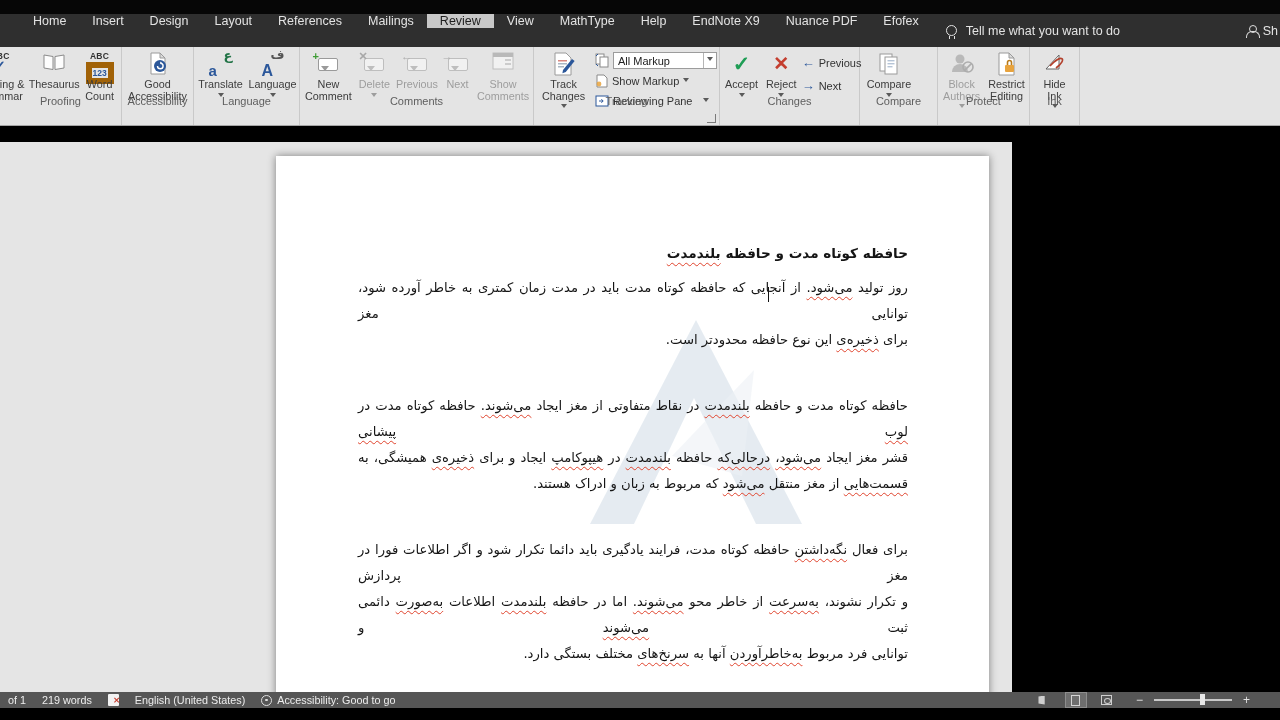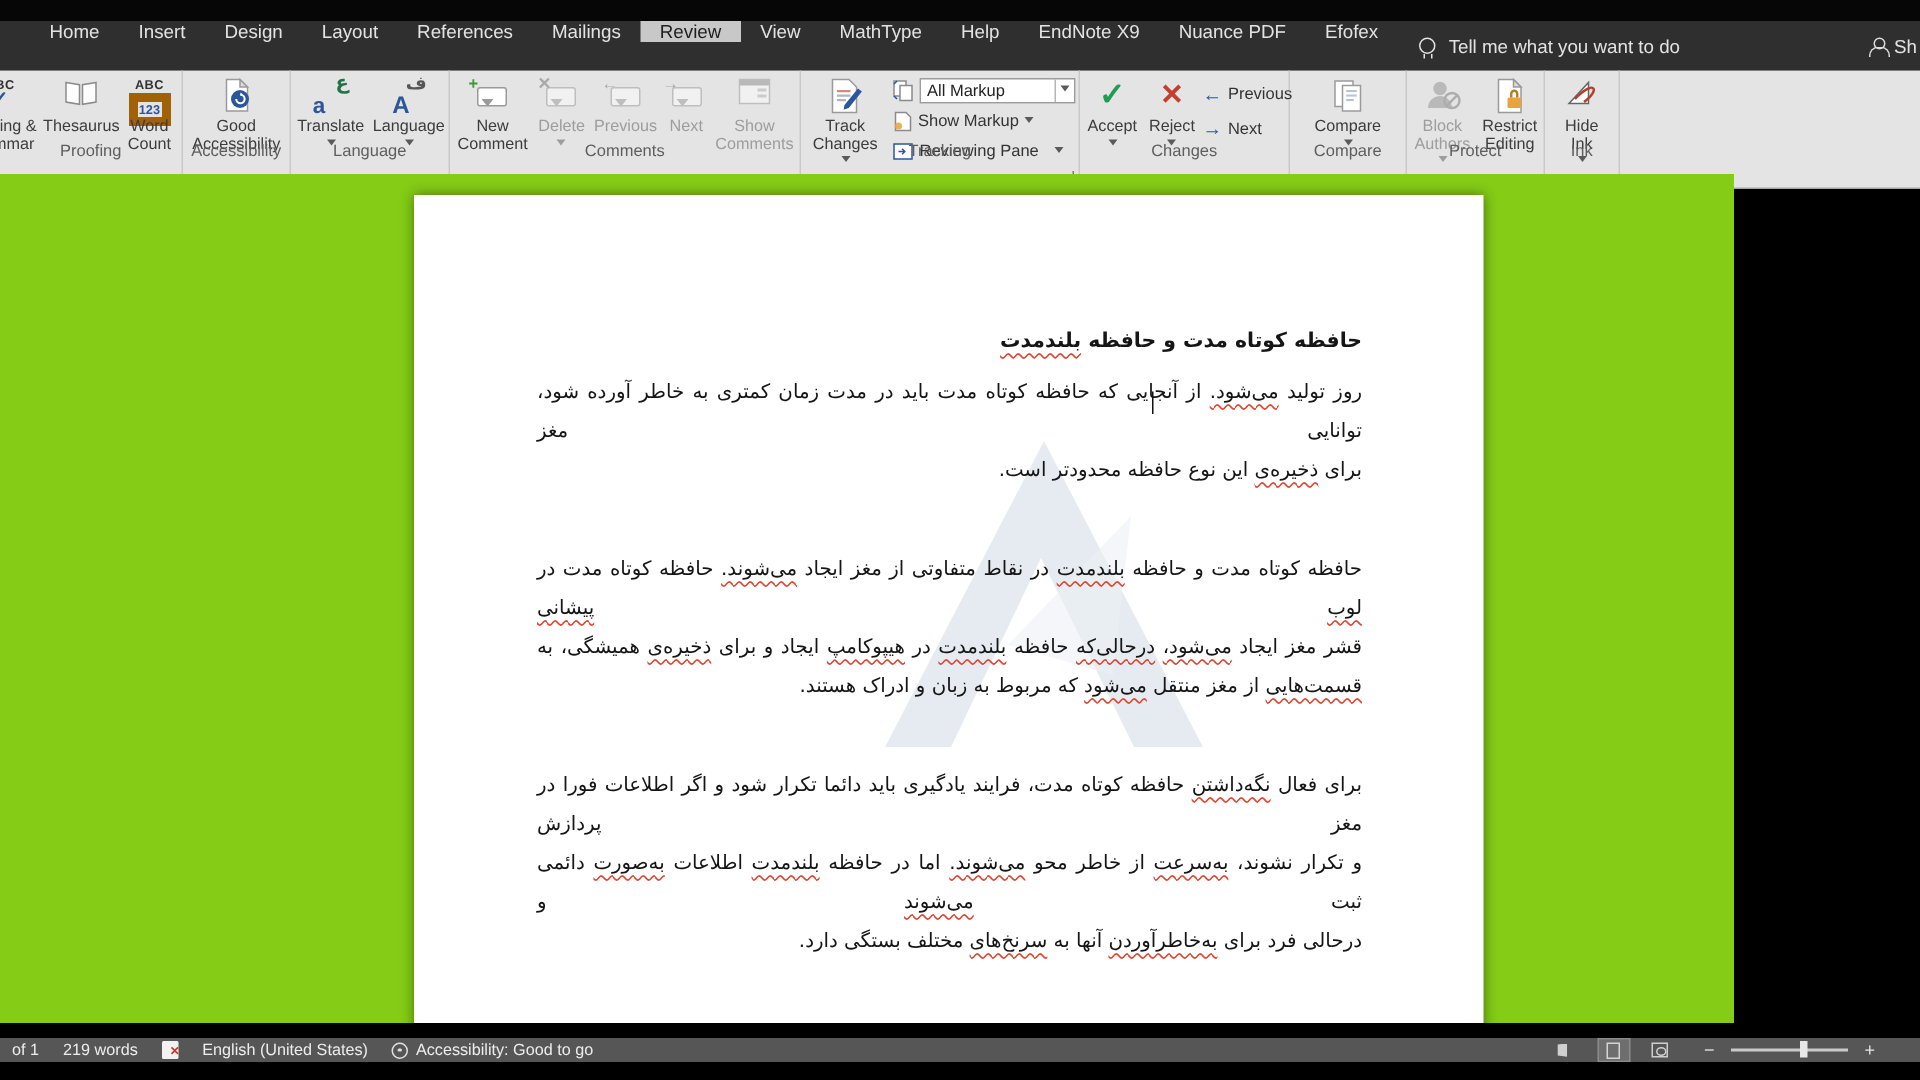--- a/index.html
+++ b/index.html
@@ -58,21 +58,21 @@
   .bigx { color:#c43e2f; font-weight:bold; font-size:19px; line-height:24px; }
   .barrow { color:#2b579a; font-weight:bold; font-size:13px; line-height:13px; }
   .bubble { width:20px; height:13px; background:#fff; border:1px solid #9a9a9a; border-radius:2px;
             position:relative; margin-top:6px; }
   .bubble::after { content:""; position:absolute; left:2px; bottom:-5px;
                    border:4px solid transparent; border-top:5px solid #9a9a9a; }
   .badge { position:absolute; top:-8px; left:-7px; font-size:11px; font-weight:bold; line-height:11px; }
   .b-green { color:#3f9c35; }  .b-gray { color:#6e6e6e; }
 
   
-  .docarea { position:absolute; left:0; top:116px; width:1156px; height:566px; background:#84cc16;
+  .docarea { position:absolute; left:0; top:142px; width:1012px; height:566px; background:#e5e5e5;
              overflow:hidden; }
   .page { position:absolute; left:276px; top:14px; width:713px; height:640px; background:#ffffff;
           box-shadow:0 0 8px rgba(0,0,0,.45); }
   .watermark { position:absolute; left:300px; top:150px; opacity:.22; }
   .doc-text { position:absolute; top:84px; left:82px; right:81px; direction:rtl;
               font-family:"DejaVu Sans", sans-serif; font-size:13.2px; line-height:26px; color:#151515; }
   .doc-title { text-align:right; font-weight:bold; font-size:13.6px; margin-bottom:9px; }
   .para { margin-bottom:40px; }
   .dline { text-align:justify; text-align-last:justify; white-space:normal; }
   .dline.last { text-align:right; text-align-last:right; }
@@ -335,21 +335,21 @@
           <span>Previous</span>
         </div>
         <div class="srow">
           <span class="barrow">→</span>
           <span>Next</span>
         </div>
       </div>
       <div class="glabel">Changes</div>
     </div>
 
-    <div class="rgroup" style="width:78px; justify-content:center;">
+    <div class="rgroup" style="width:78px; justify-content:flex-start;">
       <div class="rbtn" style="width:54px;">
         <span class="ric">
           <svg width="22" height="24" viewBox="0 0 22 24">
               <rect x="2" y="2" width="12" height="17" fill="#fff" stroke="#9a9a9a"></rect>
               <rect x="7" y="5" width="12" height="17" fill="#fff" stroke="#9a9a9a"></rect>
               <rect x="9.5" y="8" width="7" height="1.4" fill="#b5c4d6"></rect>
               <rect x="9.5" y="11" width="7" height="1.4" fill="#b5c4d6"></rect>
               <rect x="9.5" y="14" width="5" height="1.4" fill="#b5c4d6"></rect>
             </svg>
         </span>
@@ -416,21 +416,21 @@
             <div class="dline last"><span>برای </span><span class="sq">ذخیره‌ی</span><span> این نوع حافظه محدودتر است.</span></div>
           </div>
           <div class="para">
             <div class="dline"><span>حافظه کوتاه مدت و حافظه </span><span class="sq">بلندمدت</span><span> در نقاط متفاوتی از مغز ایجاد </span><span class="sq">می‌شوند.</span><span> حافظه کوتاه مدت در </span><span class="sq">لوب</span><span> </span><span class="sq">پیشانی</span></div>
             <div class="dline"><span>قشر مغز ایجاد </span><span class="sq">می‌شود،</span><span> </span><span class="sq">درحالی‌که</span><span> حافظه </span><span class="sq">بلندمدت</span><span> در </span><span class="sq">هیپوکامپ</span><span> ایجاد و برای </span><span class="sq">ذخیره‌ی</span><span> همیشگی، به</span></div>
             <div class="dline last"><span class="sq">قسمت‌هایی</span><span> از مغز منتقل </span><span class="sq">می‌شود</span><span> که مربوط به زبان و ادراک هستند.</span></div>
           </div>
           <div class="para">
             <div class="dline"><span>برای فعال </span><span class="sq">نگه‌داشتن</span><span> حافظه کوتاه مدت، فرایند یادگیری باید دائما تکرار شود و اگر اطلاعات فورا در مغز پردازش</span></div>
             <div class="dline"><span>و تکرار نشوند، </span><span class="sq">به‌سرعت</span><span> از خاطر محو </span><span class="sq">می‌شوند.</span><span> اما در حافظه </span><span class="sq">بلندمدت</span><span> اطلاعات </span><span class="sq">به‌صورت</span><span> دائمی ثبت </span><span class="sq">می‌شوند</span><span> و</span></div>
-            <div class="dline last"><span>درحالی فرد برای </span><span class="sq">به‌خاطرآوردن</span><span> آنها به </span><span class="sq">سرنخ‌های</span><span> مختلف بستگی دارد.</span></div>
+            <div class="dline last"><span>توانایی فرد مربوط </span><span class="sq">به‌خاطرآوردن</span><span> آنها به </span><span class="sq">سرنخ‌های</span><span> مختلف بستگی دارد.</span></div>
           </div>
         </div>
       <div class="caret-i"></div>
     </div>
   </div>
 
   <div class="statusbar">
     <span class="sbitem">
       <span>of 1</span>
     </span>

